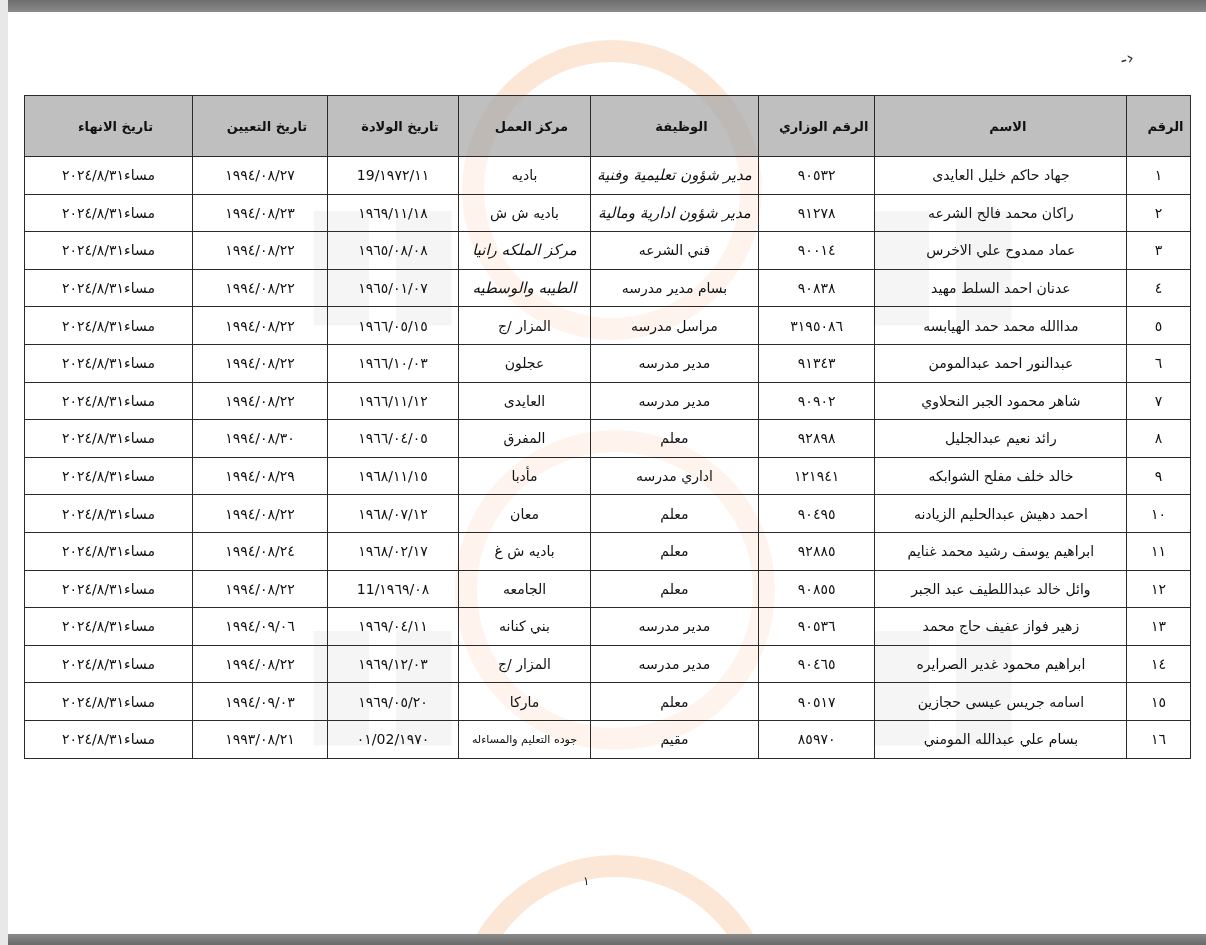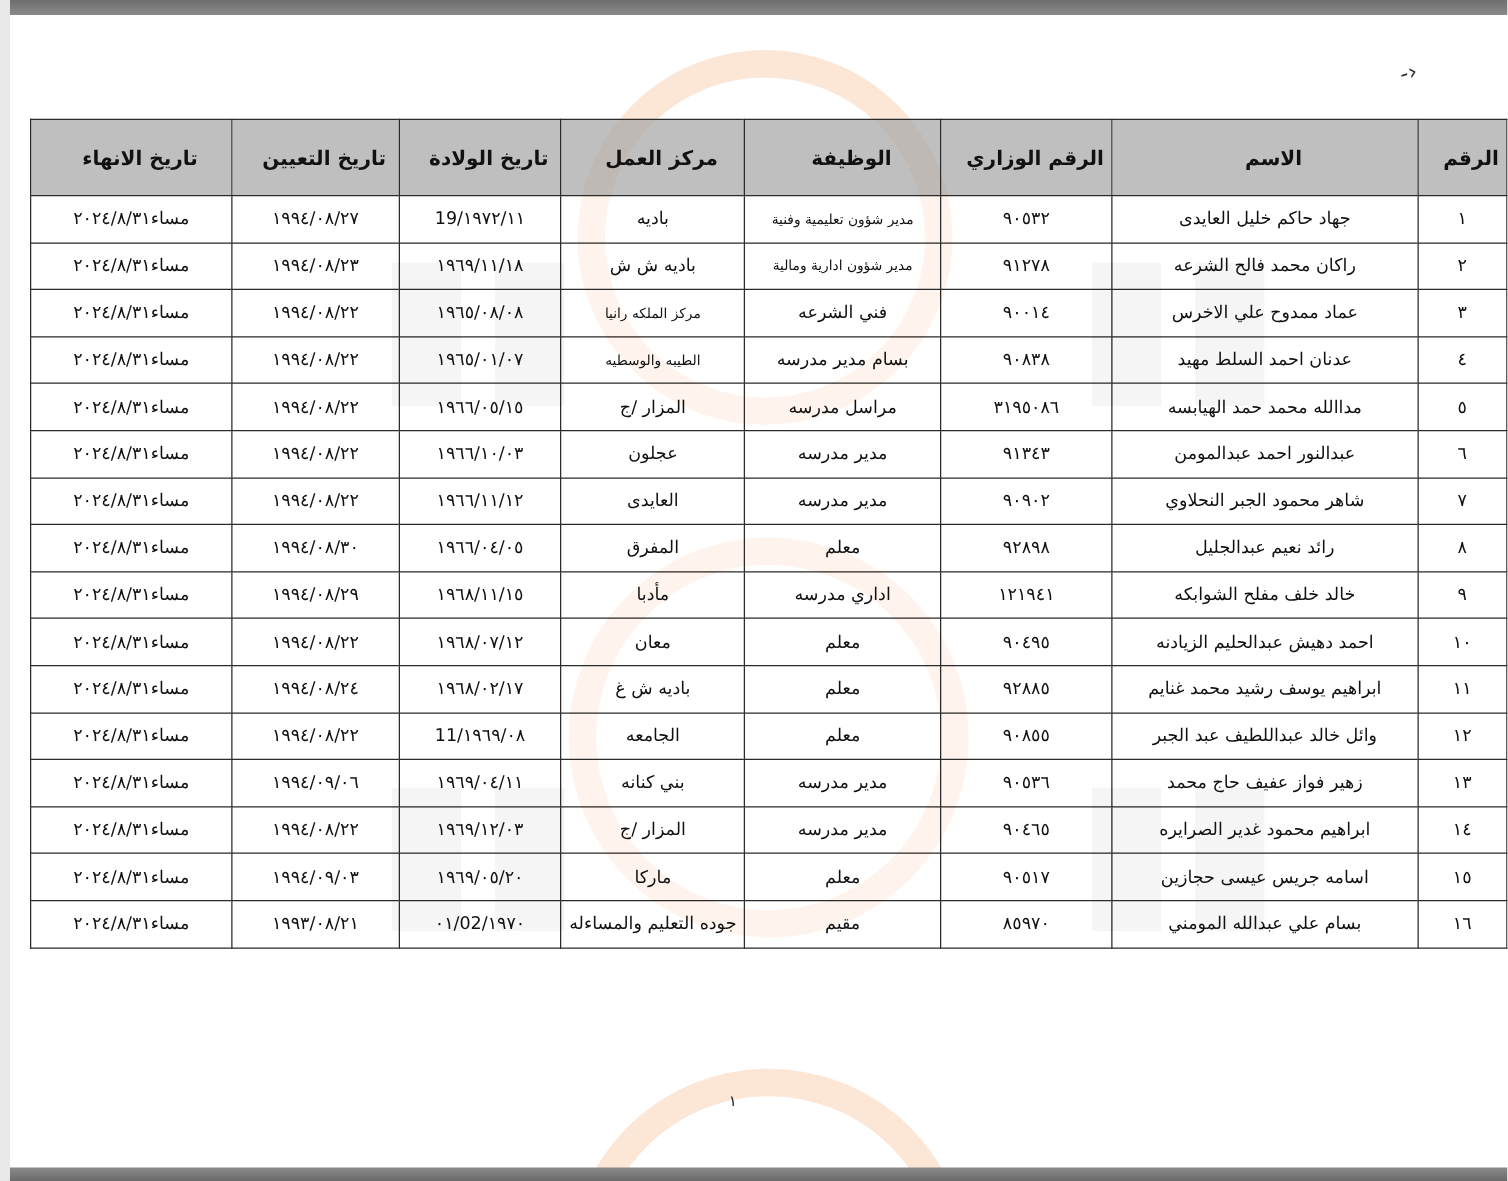--- a/index.html
+++ b/index.html
@@ -65,30 +65,30 @@
     border: 1.6px solid #2a2a2a;
     padding: 0 6px;
     text-align: center;
     white-space: nowrap;
     overflow: hidden;
     color: #111;
   }
   table.roster thead th {
     background: rgba(170,170,170,0.75);
     height: 60px;
-    font-size: 16px; font-weight: bold; padding-left: 20px;
+    font-size: 13px; font-weight: bold; padding-left: 20px;
   }
   table.roster tbody td {
     height: 36.6px;
     font-size: 14px;
     background: rgba(255,255,255,0.55);
   }
   td.col-name { text-align: right; font-size: 14.5px; }
-  td.col-job.small, td.col-center.small { font-size: 11px; }
-  td.col-center.xsmall { font-size: 14px; margin-top: 28px; }
+  td.col-job.small, td.col-center.small { font-size: 15px; font-style: italic; }
+  td.col-center.xsmall { font-size: 11px; margin-top: 28px; }
   .num { letter-spacing: 1px; }
 
   .page-number {
     position: absolute; left: 583px; top: 874px; font-size: 12px; color: #222;
   }
 </style>
 </head>
 <body>
 
 <div class="left-edge"></div>

